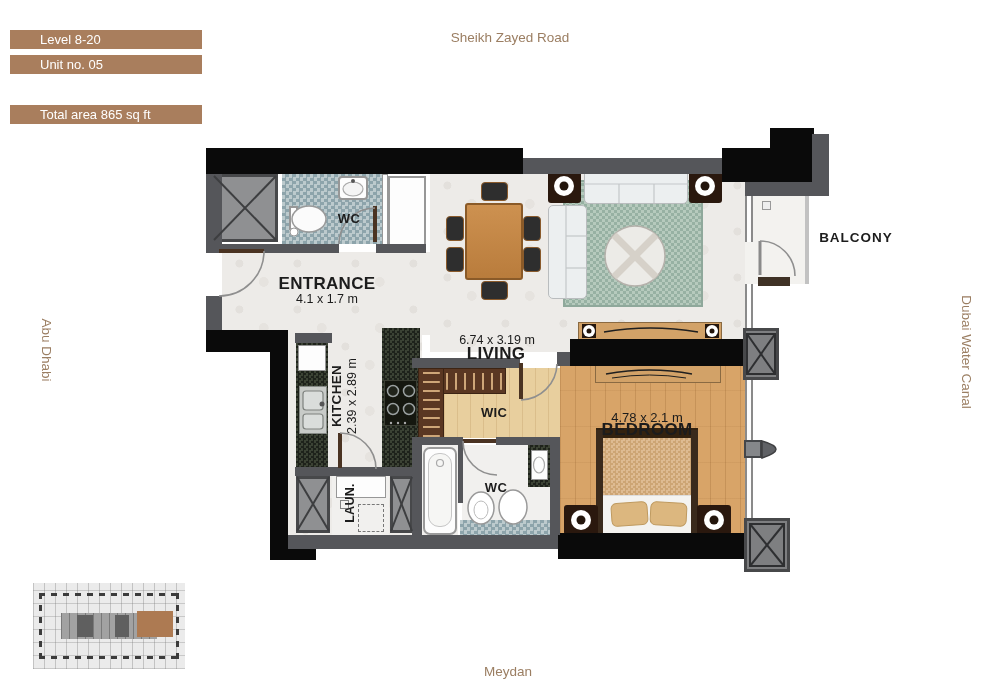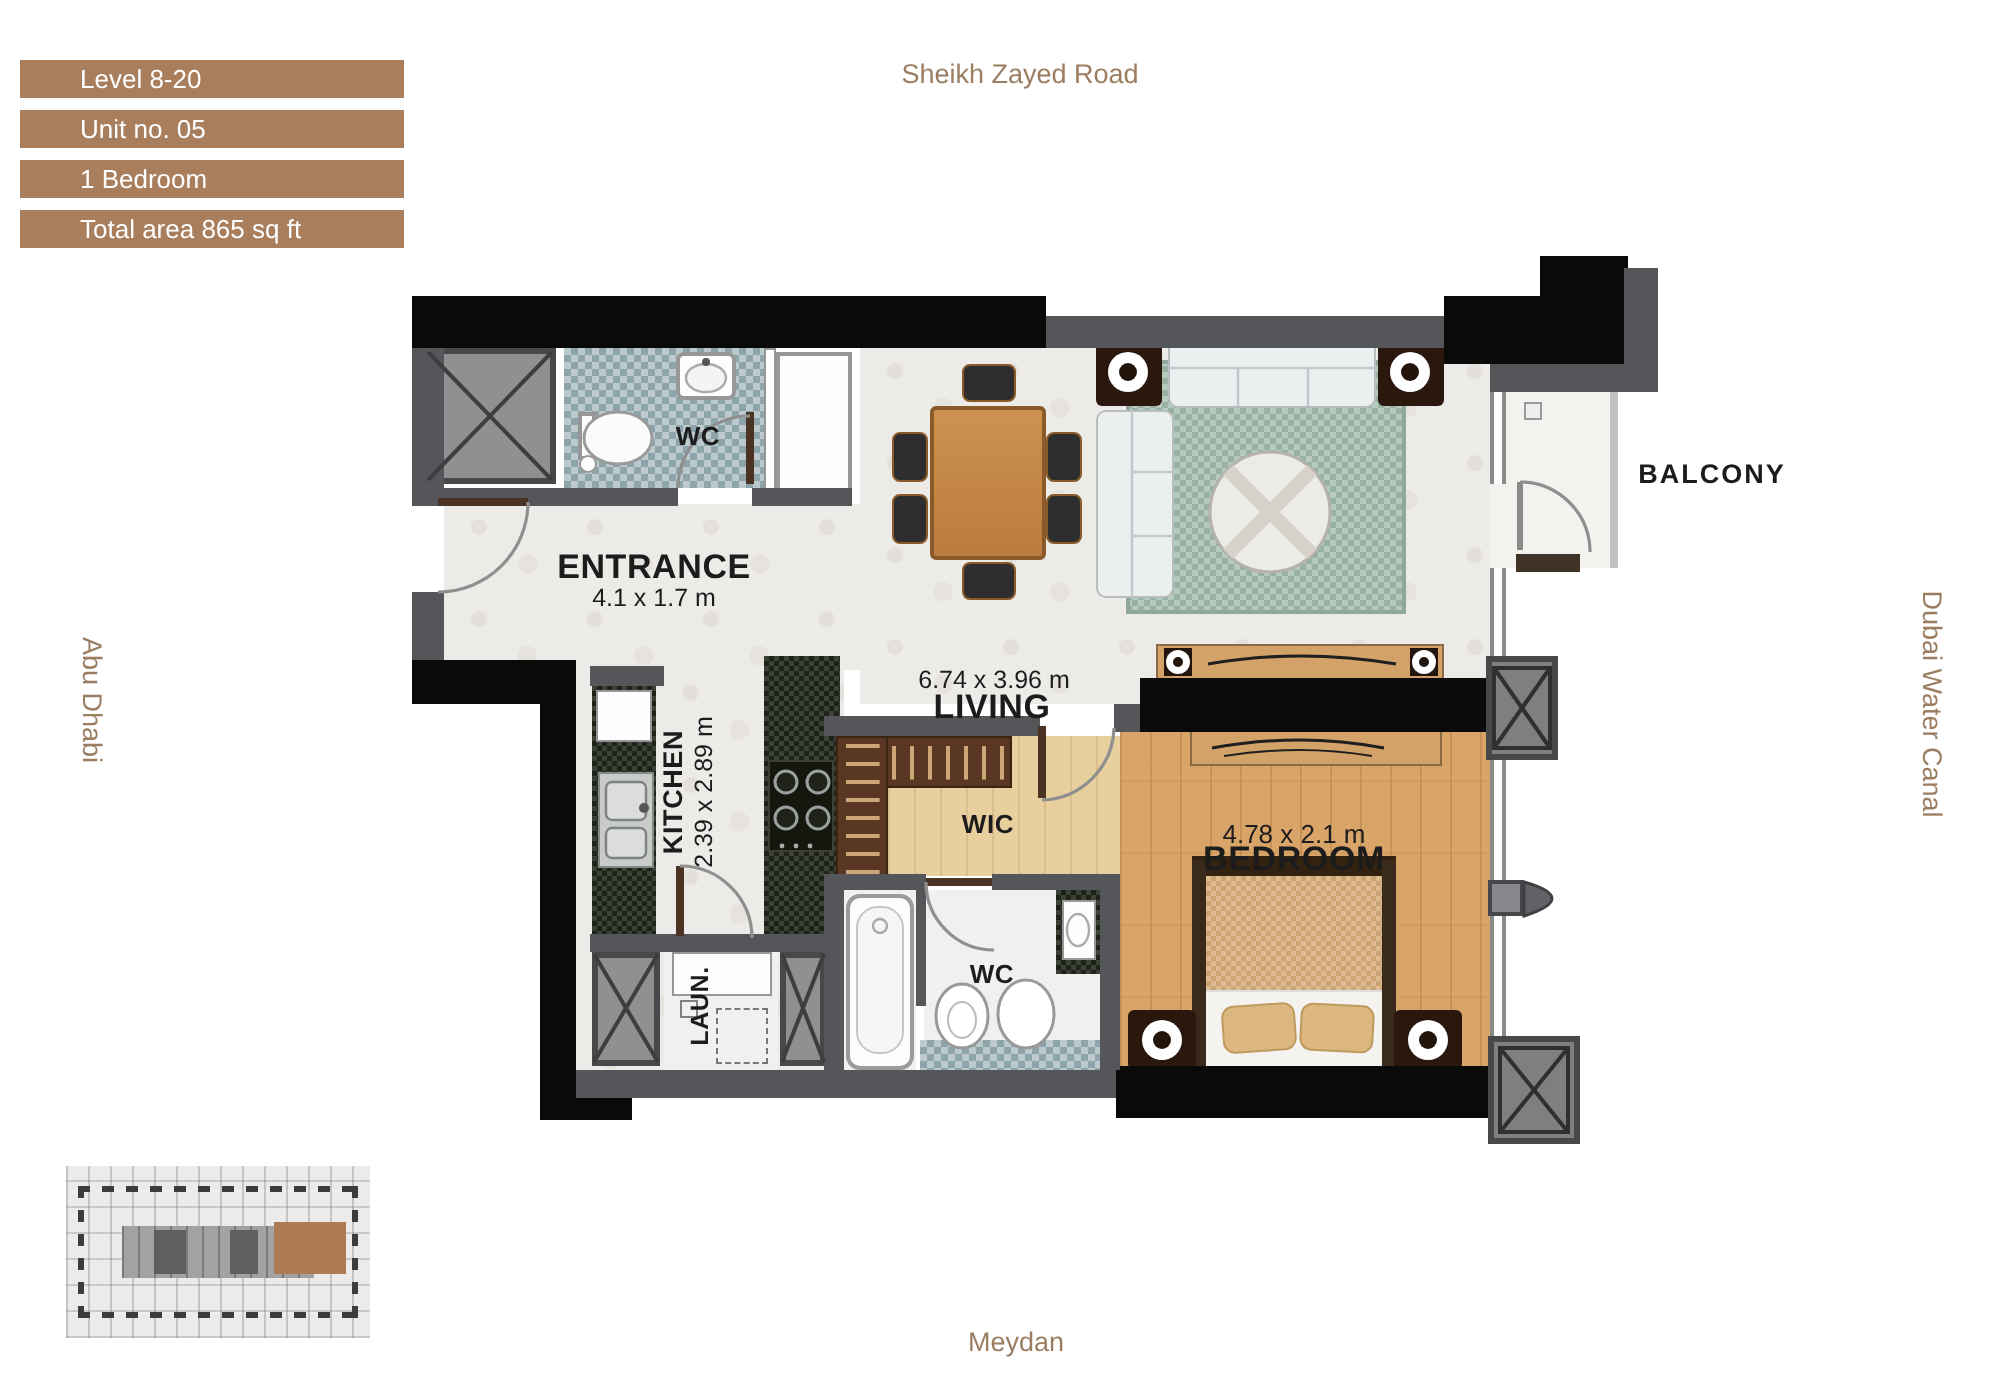--- a/index.html
+++ b/index.html
@@ -66,21 +66,20 @@
   .kpdash{background-image:repeating-linear-gradient(90deg,#3c3c3c 0 6px, transparent 6px 12px);}
   .kpdashV{background-image:repeating-linear-gradient(0deg,#3c3c3c 0 6px, transparent 6px 12px);}
 </style>
 </head>
 <body>
 
 <div id="page">
 
   <div class="abs legbar" style="top:30px">Level 8-20</div>
   <div class="abs legbar" style="top:55px">Unit no. 05</div>
-  <div class="abs legbar" style="top:80px">1 Bedroom</div>
   <div class="abs legbar" style="top:105px">Total area 865 sq ft</div>
 
   <div class="compass" style="left:510px;top:37px;transform:translate(-50%,-50%)">Sheikh Zayed Road</div>
   <div class="compass" style="left:508px;top:671px;transform:translate(-50%,-50%)">Meydan</div>
   <div class="compass rot-cw" style="left:46px;top:350px">Abu Dhabi</div>
   <div class="compass rot-cw" style="left:966px;top:352px">Dubai Water Canal</div>
 
   <div class="abs marble" style="left:222px;top:252px;width:208px;height:83px"></div>
   <div class="abs marble" style="left:288px;top:335px;width:134px;height:200px"></div>
   <div class="abs marble" style="left:430px;top:174px;width:315px;height:178px"></div>
@@ -288,21 +287,21 @@
       <circle cx="440" cy="463" r="3.5" fill="none" stroke="#aaa" stroke-width="1.2"></circle>
     </g>
 
     <path d="M762,441 Q790,449 762,458 Z" fill="#606266" stroke="#3f4042" stroke-width="1.5"></path>
   </svg>
 
   <div class="rlabel" style="left:349px;top:218px">WC</div>
   <div class="rlabel" style="left:327px;top:284px;font-size:17px">ENTRANCE</div>
   <div class="rlabel rdims" style="left:327px;top:299px">4.1 x 1.7 m</div>
   <div class="rlabel rbig" style="left:496px;top:322px">LIVING</div>
-  <div class="rlabel rdims" style="left:497px;top:340px">6.74 x 3.96 m</div>
+  <div class="rlabel rdims" style="left:497px;top:340px">6.74 x 3.19 m</div>
   <div class="rlabel rot-ccw" style="left:344px;top:396px;font-size:13.5px">
     <span>KITCHEN</span><br>
     <span class="rdims">2.39 x 2.89 m</span>
   </div>
   <div class="rlabel rot-ccw" style="left:350px;top:503px;font-size:12.5px">LAUN.</div>
   <div class="rlabel" style="left:494px;top:412px">WIC</div>
   <div class="rlabel" style="left:496px;top:487px">WC</div>
   <div class="rlabel rbig" style="left:647px;top:398px">BEDROOM</div>
   <div class="rlabel rdims" style="left:647px;top:417px;font-size:13px">4.78 x 2.1 m</div>
   <div class="rlabel" style="left:856px;top:237px;font-size:13.5px;letter-spacing:1px">BALCONY</div>

